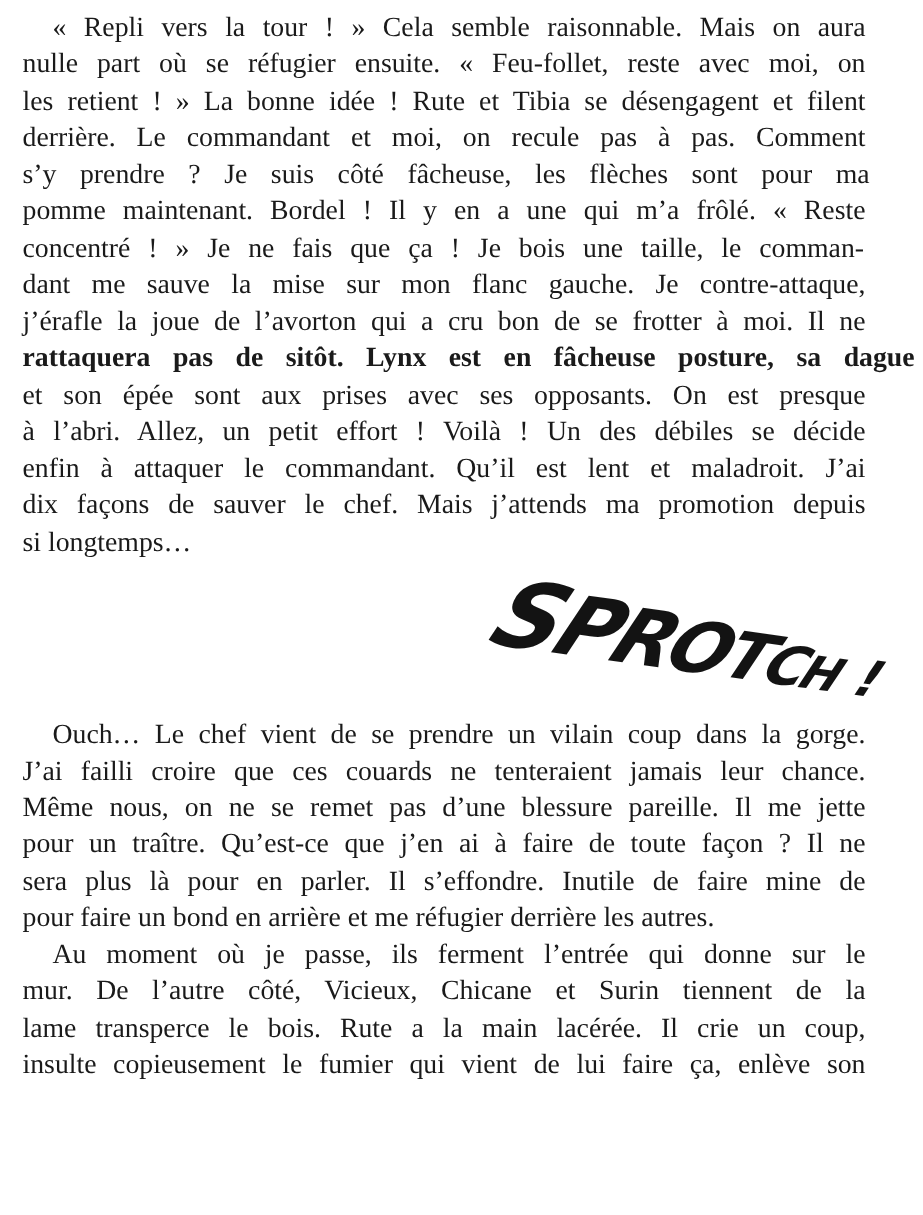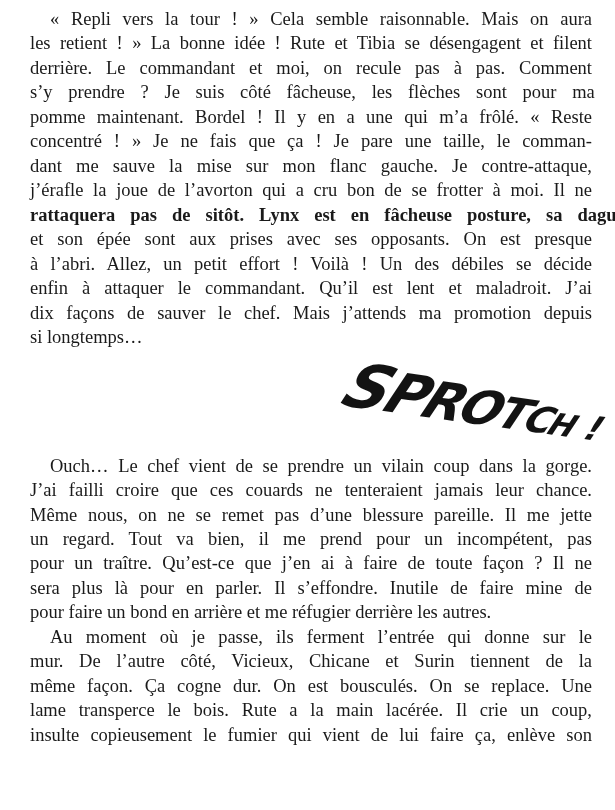--- a/index.html
+++ b/index.html
@@ -11,21 +11,21 @@
     position: relative;
     width: 615px;
     height: 810px;
     background: #ffffff;
     overflow: hidden;
     font-family: "Liberation Serif", serif;
     color: #1a1a1a;
   }
   .text-block {
     position: absolute;
-    left: 30px;
+    left: 15px;
     top: 7px;
     width: 562px;
   }
   .para { width: 562px; }
   .line {
     height: 24.47px;
     line-height: 24.47px;
     font-size: 18.5px;
     white-space: nowrap;
     overflow: visible;
@@ -58,51 +58,50 @@
   }
 </style>
 </head>
 <body>
 
 <div class="page">
   <div class="text-block">
 
     <div class="para">
         <div class="line first"><span style="word-spacing: 7.02083px;">« Repli vers la tour ! » Cela semble raisonnable. Mais on aura</span></div>
+        <div class="line"><span style="word-spacing: 8.03125px;">nulle part où se réfugier ensuite. « Feu-follet, reste avec moi, on</span></div>
         <div class="line"><span style="word-spacing: 4.76786px;">les retient ! » La bonne idée ! Rute et Tibia se désengagent et filent</span></div>
         <div class="line"><span style="word-spacing: 9.29844px;">derrière. Le commandant et moi, on recule pas à pas. Comment</span></div>
         <div class="line"><span style="word-spacing: 11.0866px;">s’y prendre ? Je suis côté fâcheuse, les flèches sont pour ma</span></div>
         <div class="line"><span style="word-spacing: 6.75481px;">pomme maintenant. Bordel ! Il y en a une qui m’a frôlé. « Reste</span></div>
-        <div class="line"><span style="word-spacing: 7.3058px;">concentré ! » Je ne fais que ça ! Je pare une taille, le comman-</span></div>
+        <div class="line"><span style="word-spacing: 7.3058px;">concentré ! » Je ne fais que ça ! Je bois une taille, le comman-</span></div>
         <div class="line"><span style="word-spacing: 9.55625px;">dant me sauve la mise sur mon flanc gauche. Je contre-attaque,</span></div>
         <div class="line"><span style="word-spacing: 5.06979px; text-align: right;">j’érafle la joue de l’avorton qui a cru bon de se frotter à moi. Il ne</span></div>
         <div class="line"><span style="word-spacing: 10.3766px; font-weight: bold;">rattaquera pas de sitôt. Lynx est en fâcheuse posture, sa dague</span></div>
         <div class="line"><span style="word-spacing: 9.24148px;">et son épée sont aux prises avec ses opposants. On est presque</span></div>
         <div class="line"><span style="word-spacing: 7.6238px; text-align: center;">à l’abri. Allez, un petit effort ! Voilà ! Un des débiles se décide</span></div>
         <div class="line"><span style="word-spacing: 9.35px;">enfin à attaquer le commandant. Qu’il est lent et maladroit. J’ai</span></div>
         <div class="line"><span style="word-spacing: 7.95781px;">dix façons de sauver le chef. Mais j’attends ma promotion depuis</span></div>
         <div class="line"><span>si longtemps…</span></div>
       </div>
 
     <div class="sfx-spacer">
       <div class="sfx" style="color: rgb(19, 19, 19);"><span class="sfx-letter" style="font-size: 62px;">S</span><span class="sfx-letter" style="font-size: 56px;">P</span><span class="sfx-letter" style="font-size: 52px;">R</span><span class="sfx-letter" style="font-size: 48px;">O</span><span class="sfx-letter" style="font-size: 44px;">T</span><span class="sfx-letter" style="font-size: 37px;">C</span><span class="sfx-letter" style="font-size: 31px;">H</span><span class="sfx-letter" style="font-size: 18px; width: 14px;">&nbsp;</span><span class="sfx-letter" style="font-size: 34px;">!</span></div>
     </div>
 
     <div class="para">
         <div class="line first"><span style="word-spacing: 4.99609px;">Ouch… Le chef vient de se prendre un vilain coup dans la gorge.</span></div>
         <div class="line"><span style="word-spacing: 7.45469px;">J’ai failli croire que ces couards ne tenteraient jamais leur chance.</span></div>
         <div class="line"><span style="word-spacing: 6.07812px;">Même nous, on ne se remet pas d’une blessure pareille. Il me jette</span></div>
-        <div class="line"><span style="word-spacing: 9.57812px;">un regard. Tout va bien, il me prend pour un incompétent, pas</span></div>
         <div class="line"><span style="word-spacing: 5.76562px;">pour un traître. Qu’est-ce que j’en ai à faire de toute façon ? Il ne</span></div>
         <div class="line"><span style="word-spacing: 7.39323px;">sera plus là pour en parler. Il s’effondre. Inutile de faire mine de</span></div>
         <div class="line"><span>pour faire un bond en arrière et me réfugier derrière les autres.</span></div>
       </div>
 
     <div class="para">
         <div class="line first"><span style="word-spacing: 8.6392px;">Au moment où je passe, ils ferment l’entrée qui donne sur le</span></div>
         <div class="line"><span style="word-spacing: 11.0859px;">mur. De l’autre côté, Vicieux, Chicane et Surin tiennent de la</span></div>
-        <div class="line"><span style="word-spacing: 7.23722px;">même façon. Ça cogne dur. On est bousculés. On se replace. Une</span></div>
         <div class="line"><span style="word-spacing: 8.09505px;">lame transperce le bois. Rute a la main lacérée. Il crie un coup,</span></div>
         <div class="line"><span style="word-spacing: 6.4446px;">insulte copieusement le fumier qui vient de lui faire ça, enlève son</span></div>
       </div>
 
   </div>
 </div>
 
 </body></html>

